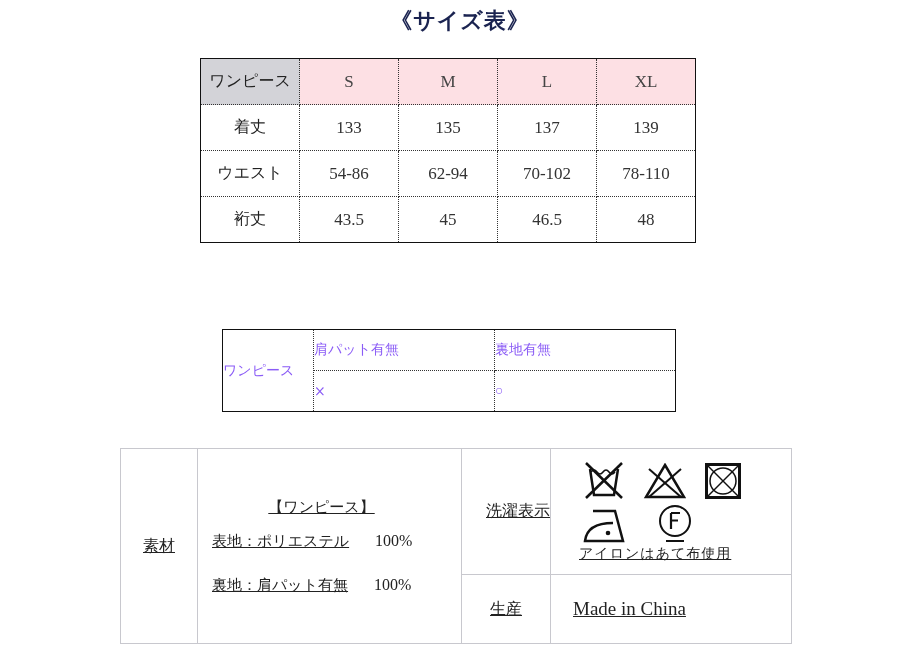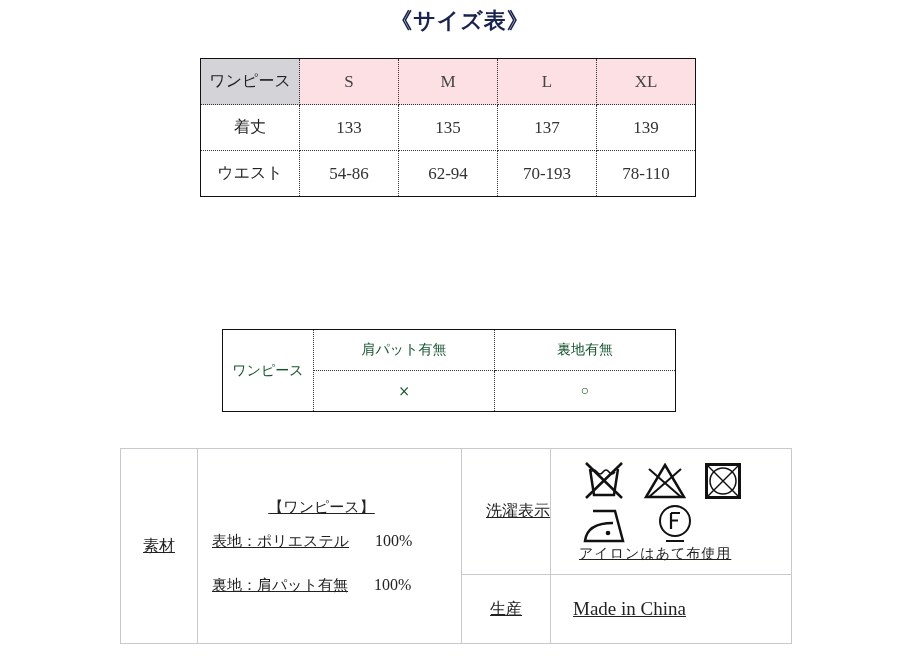--- a/index.html
+++ b/index.html
@@ -19,21 +19,21 @@
   .size-table td:last-child { border-right:none; }
   .size-table tr:last-child td { border-bottom:none; }
   .size-table .corner { background:#d3d3d8; font-size:16px; color:#222;
                         font-family:"DejaVu Serif",serif; }
   .size-table .hdr { background:#fde0e4; color:#444; }
   .size-table .rowlbl { font-family:"DejaVu Serif",serif; font-size:16px; color:#222; }
 
   
   .opt-table { position:absolute; left:222px; top:329px; border-collapse:collapse;
                border:1.5px solid #111; }
-  .opt-table td { text-align:center; vertical-align:middle; font-size:14px; color:#14532d;
+  .opt-table td { vertical-align:middle; font-size:14px; color:#8b5cf6;
                   border-right:1px dotted #333; border-bottom:1px dotted #333; padding:0; }
   .opt-table td:last-child { border-right:none;font-family:Liberation Mono, monospace; }
   .opt-table tr:last-child td { border-bottom:none; }
   .opt-table .lbl { width:90px; font-size:14px; }
   .opt-table .c1 { width:180px; height:40px; }
   .opt-table .c2 { width:180px; height:40px; }
 
   
   .mat-table { position:absolute; left:120px; top:448px; border-collapse:collapse;
                border:1.5px solid #a8a8b0; }
@@ -76,22 +76,29 @@
     <td class="rowlbl">着丈</td>
     <td>133</td>
     <td>135</td>
     <td>137</td>
     <td>139</td>
   </tr>
   <tr>
     <td class="rowlbl">ウエスト</td>
     <td>54-86</td>
     <td>62-94</td>
-    <td>70-193</td>
+    <td>70-102</td>
     <td>78-110</td>
+  </tr>
+  <tr>
+    <td class="rowlbl">裄丈</td>
+    <td>43.5</td>
+    <td>45</td>
+    <td>46.5</td>
+    <td>48</td>
   </tr>
 </tbody>
   </table>
 
 <table class="opt-table">
   <tbody>
       <tr>
     <td class="lbl" rowspan="2">ワンピース</td>
     <td class="c1">肩パット有無</td>
     <td class="c2">裏地有無</td>

